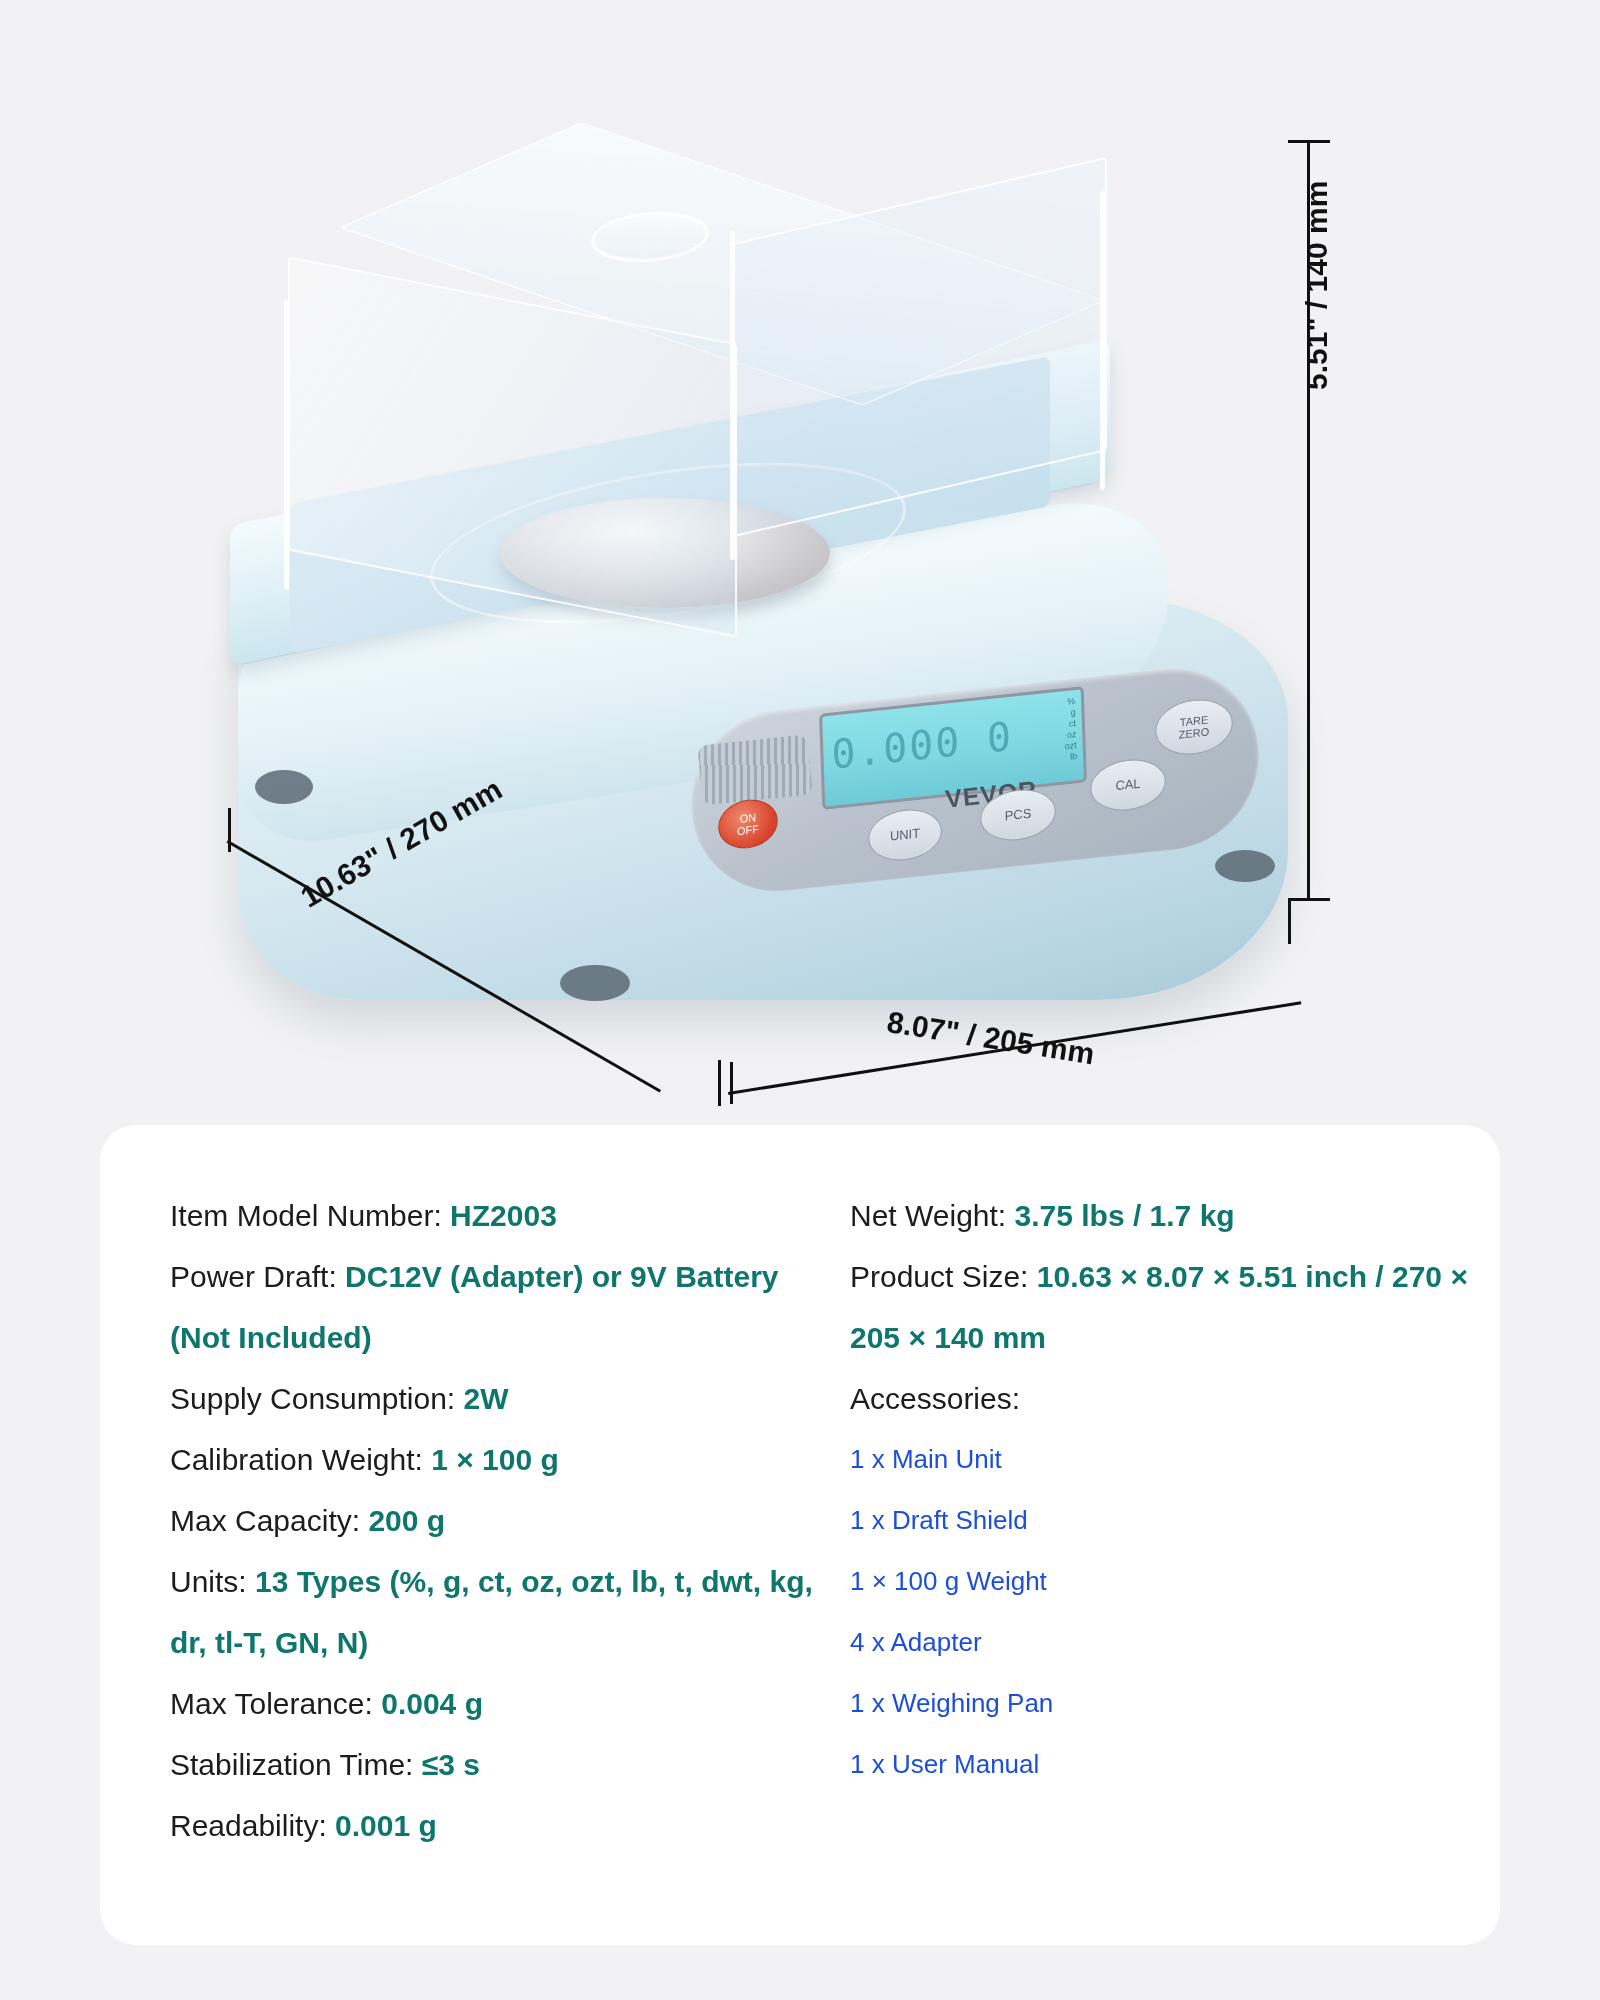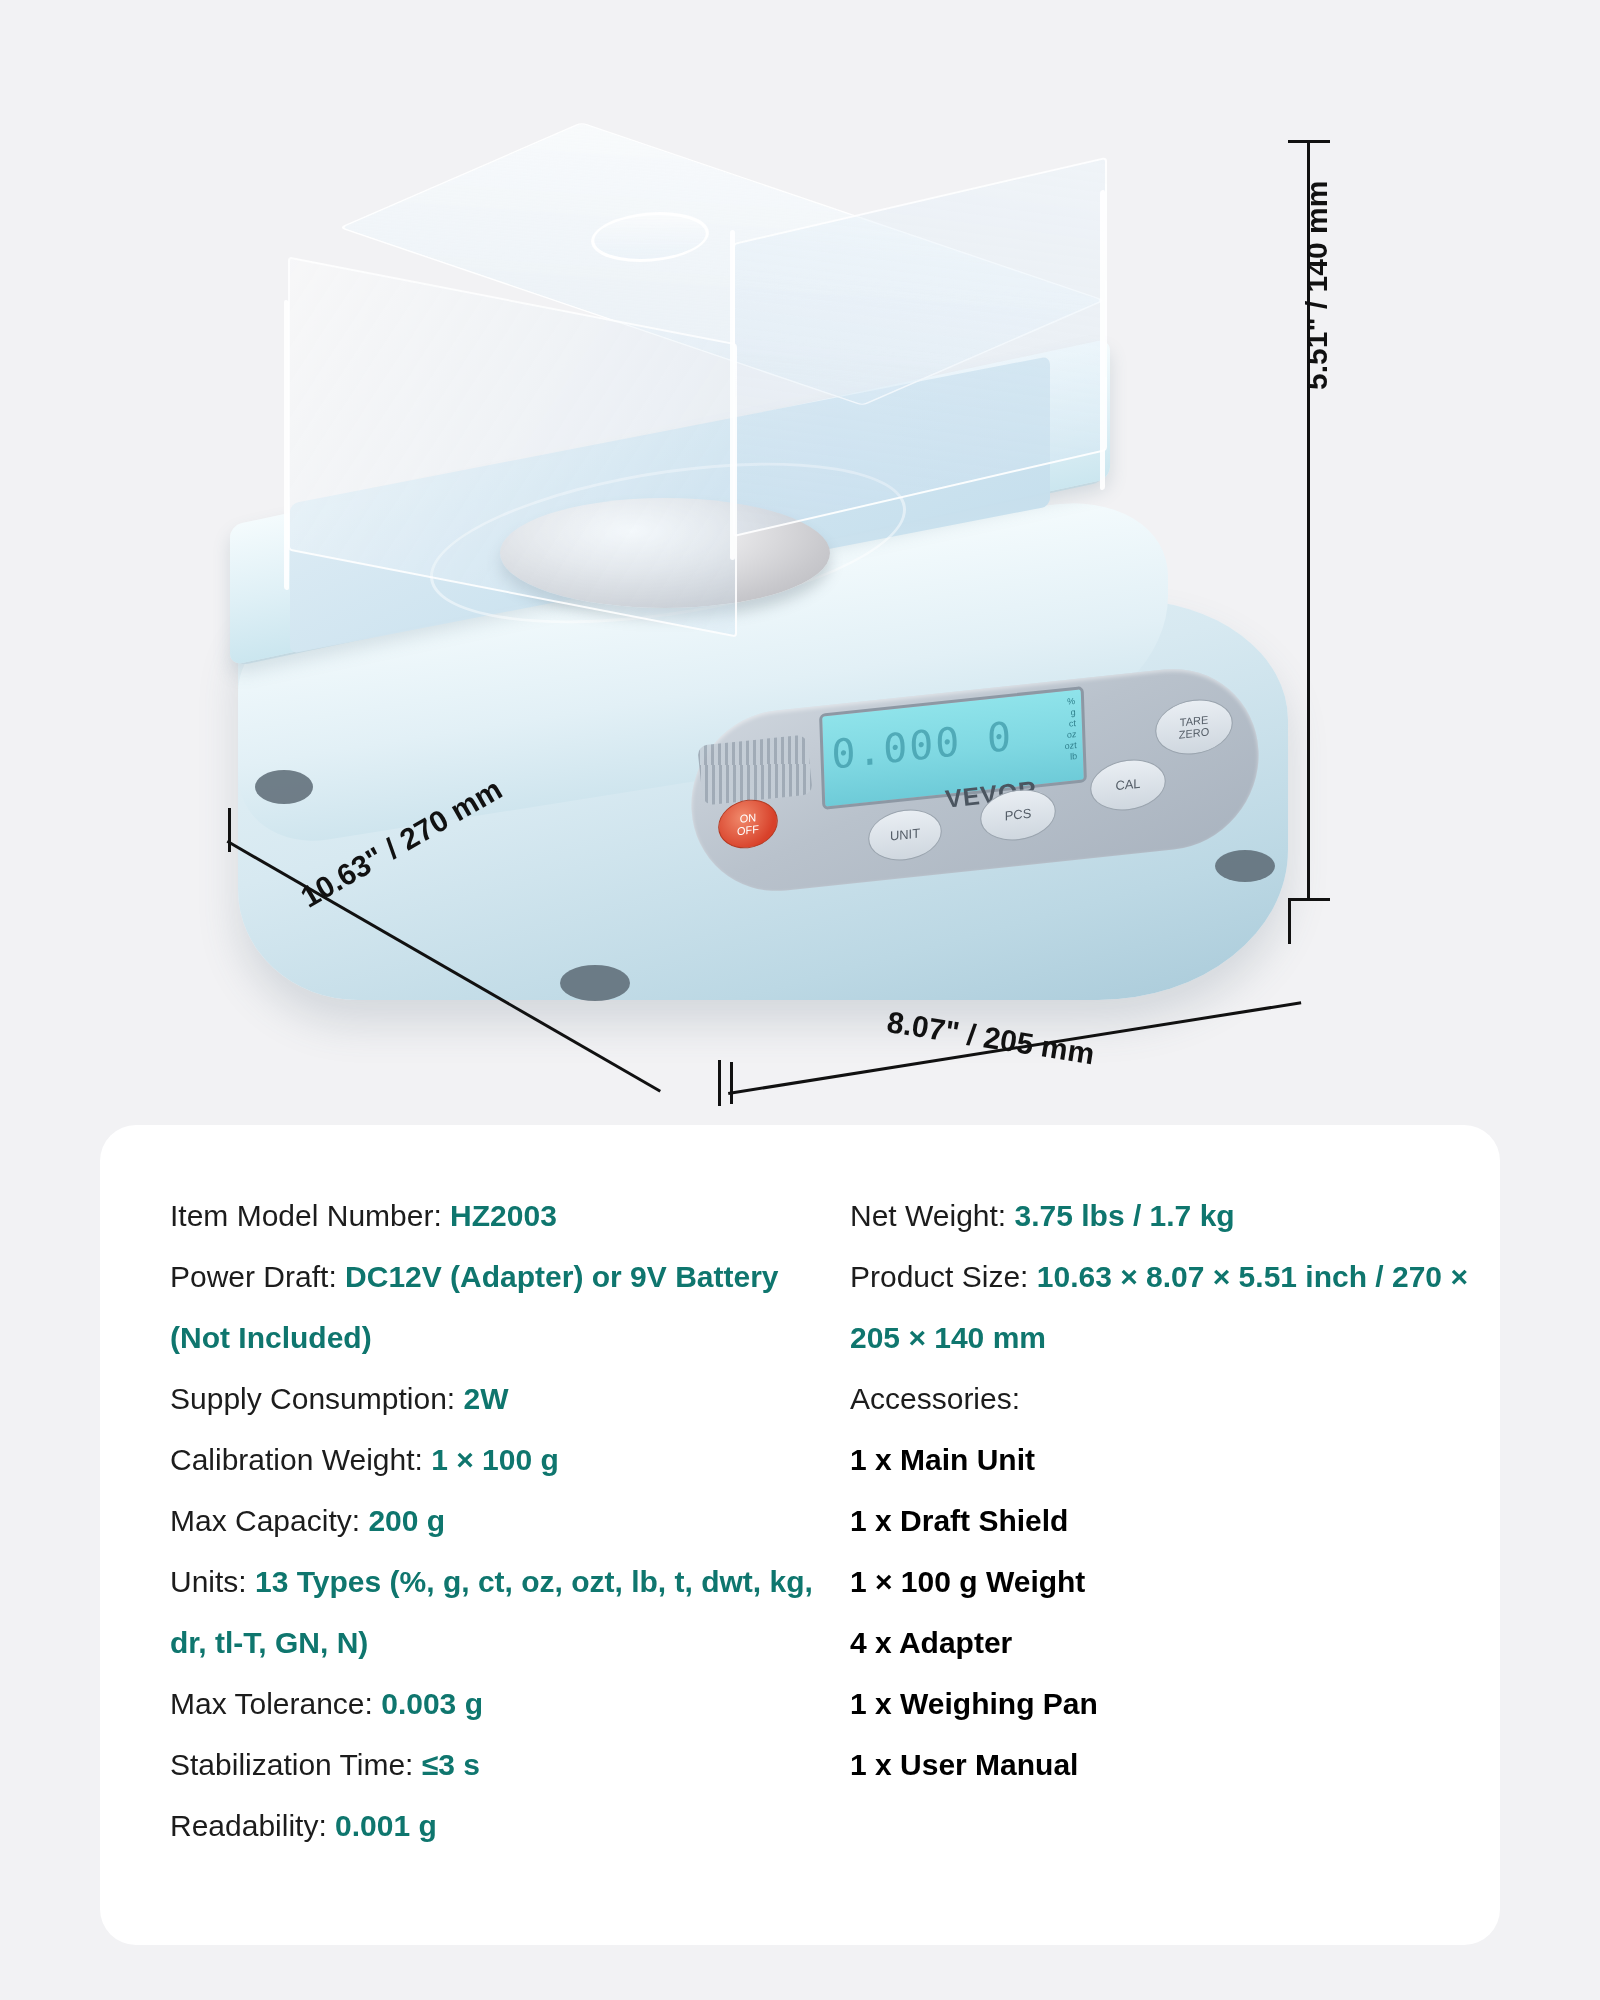--- a/index.html
+++ b/index.html
@@ -302,24 +302,24 @@
     line-height: 61px;
     color: #1c1c1c;
     white-space: normal;
   }
   .spec-line .val {
     color: #0f766e;
     font-weight: 700;
   }
   .spec-line .lbl { font-weight: 400; }
   .acc-item {
-    font-size: 30px;
+    font-size: 26px;
     line-height: 61px;
-    color: #000000;
-    font-weight: 700;
+    color: #1d4ed8;
+    font-weight: 400;
   }
 </style>
 </head>
 <body>
 
 <div id="product-area">
 
   <div class="scale-base"></div>
   <div class="scale-base-top"></div>
 
@@ -390,21 +390,21 @@
       <div class="spec-line">
         <span class="lbl">Calibration Weight: </span><span class="val">1 × 100 g</span>
       </div>
       <div class="spec-line">
         <span class="lbl">Max Capacity: </span><span class="val">200 g</span>
       </div>
       <div class="spec-line">
         <span class="lbl">Units: </span><span class="val">13 Types (%, g, ct, oz, ozt, lb, t, dwt, kg, dr, tl-T, GN, N)</span>
       </div>
       <div class="spec-line">
-        <span class="lbl">Max Tolerance: </span><span class="val">0.003 g</span>
+        <span class="lbl">Max Tolerance: </span><span class="val">0.004 g</span>
       </div>
       <div class="spec-line">
         <span class="lbl">Stabilization Time: </span><span class="val">≤3 s</span>
       </div>
       <div class="spec-line">
         <span class="lbl">Readability: </span><span class="val">0.001 g</span>
       </div>
     </div>
 
     <div class="spec-col right">

